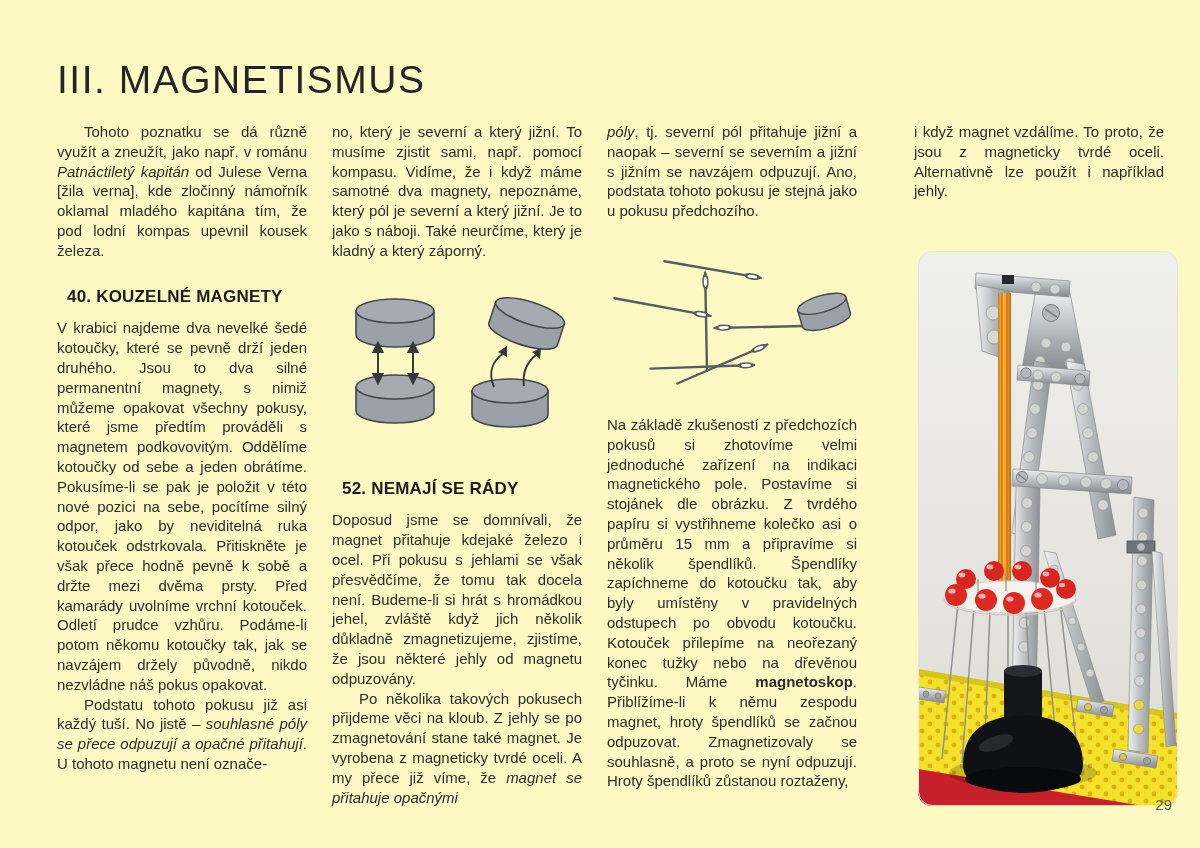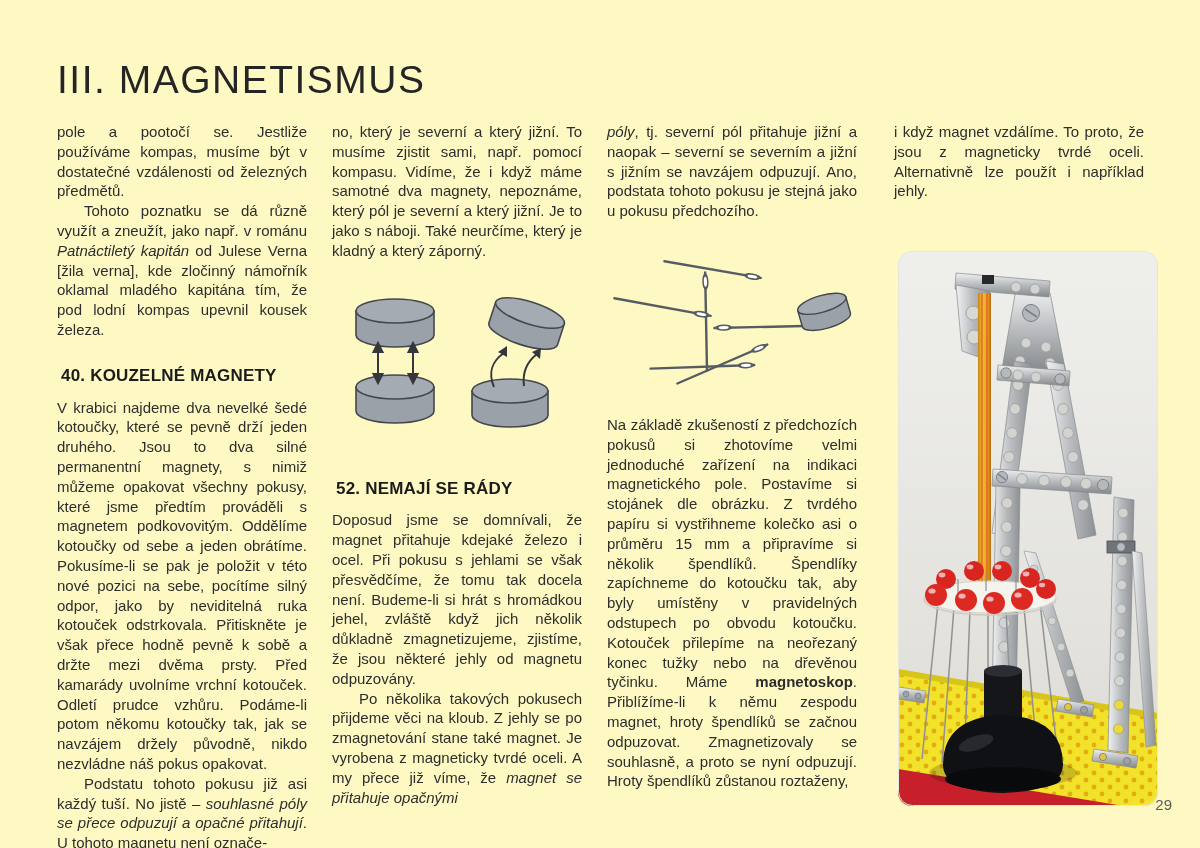--- a/index.html
+++ b/index.html
@@ -8,38 +8,37 @@
     position:relative; width:1200px; height:848px; background:#fef9c3;
     overflow:hidden; font-family:Liberation Sans, sans-serif; color:#2d2d2d;
   }
   .title {
     position:absolute; left:57px; top:58px;
     font-size:39px; font-weight:400; letter-spacing:1.5px; color:#252525;
   }
   .col { position:absolute; top:122px; width:250px; font-size:15px; line-height:19.8px; }
   .col p { text-align:justify; }
   .ind { text-indent:27px; }
-  .col h2 { font-size:17px; font-weight:700; color:#1b1b1b; margin:26px 4px 12px; letter-spacing:0.2px; }
+  .col h2 { font-size:17px; font-weight:700; color:#1b1b1b; margin:26px 10px 12px; letter-spacing:0.2px; }
   .it { font-style:italic; }
   .bd { font-weight:700; }
   .fig { position:relative; }
   .fig-magnets { margin:30px 0 2px; height:162px; }
   .fig-needles { margin:18px 0 0 0; height:176px; }
   .fig-photo { margin:50px 0 0 4px; width:260px; height:555px; }
   .pageno { position:absolute; top:796px; right:28px; font-size:15px; color:#5a5a5a; }
 </style>
 </head>
 <body>
 
 <div class="page">
 
   <h1 class="title">III. MAGNETISMUS</h1>
 
   <div class="col" style="left:57px">
-    <p><span>pole a pootočí se. Jestliže používáme kompas, musíme být v dostatečné vzdálenosti od železných předmětů.</span></p>
     <p class="ind"><span>Tohoto poznatku se dá různě využít a zneužít, jako např. v románu </span><span class="it">Patnáctiletý kapitán</span><span> od Julese Verna [žila verna], kde zločinný námořník oklamal mladého kapitána tím, že pod lodní kompas upevnil kousek železa.</span></p>
     <h2>40. KOUZELNÉ MAGNETY</h2>
     <p><span>V krabici najdeme dva nevelké šedé kotoučky, které se pevně drží jeden druhého. Jsou to dva silné permanentní magnety, s nimiž můžeme opakovat všechny pokusy, které jsme předtím prováděli s magnetem podkovovitým. Oddělíme kotoučky od sebe a jeden obrátíme. Pokusíme-li se pak je položit v této nové pozici na sebe, pocítíme silný odpor, jako by neviditelná ruka kotouček odstrkovala. Přitiskněte je však přece hodně pevně k sobě a držte mezi dvěma prsty. Před kamarády uvolníme vrchní kotouček. Odletí prudce vzhůru. Podáme-li potom někomu kotoučky tak, jak se navzájem držely původně, nikdo nezvládne náš pokus opakovat.</span></p>
     <p class="ind"><span>Podstatu tohoto pokusu již asi každý tuší. No jistě – </span><span class="it">souhlasné póly se přece odpuzují a opačné přitahují</span><span>. U tohoto magnetu není označe-</span></p>
   </div>
 
   <div class="col" style="left:332px">
     <p><span>no, který je severní a který jižní. To musíme zjistit sami, např. pomocí kompasu. Vidíme, že i když máme samotné dva magnety, nepoznáme, který pól je severní a který jižní. Je to jako s náboji. Také neurčíme, který je kladný a který záporný.</span></p>
 
     <div class="fig fig-magnets">
@@ -124,21 +123,21 @@
         <g transform="translate(232,64) rotate(-16)">
           <path d="M-27,0 L-27,18 A27,9 0 0 0 27,18 L27,0 Z" fill="#9aa1a8" stroke="#43474c" stroke-width="1.5"></path>
           <ellipse cx="0" cy="0" rx="27" ry="9" fill="#a4abb2" stroke="#43474c" stroke-width="1.5"></ellipse>
         </g>
       </svg>
     </div>
 
     <p><span>Na základě zkušeností z předchozích pokusů si zhotovíme velmi jednoduché zařízení na indikaci magnetického pole. Postavíme si stojánek dle obrázku. Z tvrdého papíru si vystřihneme kolečko asi o průměru 15 mm a připravíme si několik špendlíků. Špendlíky zapíchneme do kotoučku tak, aby byly umístěny v pravidelných odstupech po obvodu kotoučku. Kotouček přilepíme na neořezaný konec tužky nebo na dřevěnou tyčinku. Máme </span><span class="bd">magnetoskop</span><span>. Přiblížíme-li k němu zespodu magnet, hroty špendlíků se začnou odpuzovat. Zmagnetizovaly se souhlasně, a proto se nyní odpuzují. Hroty špendlíků zůstanou roztaženy,</span></p>
   </div>
 
-  <div class="col" style="left:894px">
+  <div class="col" style="left:914px">
     <p><span>i když magnet vzdálíme. To proto, že jsou z magneticky tvrdé oceli. Alternativně lze použít i například jehly.</span></p>
 
     <div class="fig fig-photo">
       <svg width="260" height="555" viewBox="0 0 260 555">
         <defs>
           <linearGradient id="bgG" x1="0" y1="0" x2="0" y2="1">
             <stop offset="0" stop-color="#efefec"></stop>
               <stop offset="0.7" stop-color="#e3e2dd"></stop>
               <stop offset="1" stop-color="#d9d8d2"></stop>
           </linearGradient>

